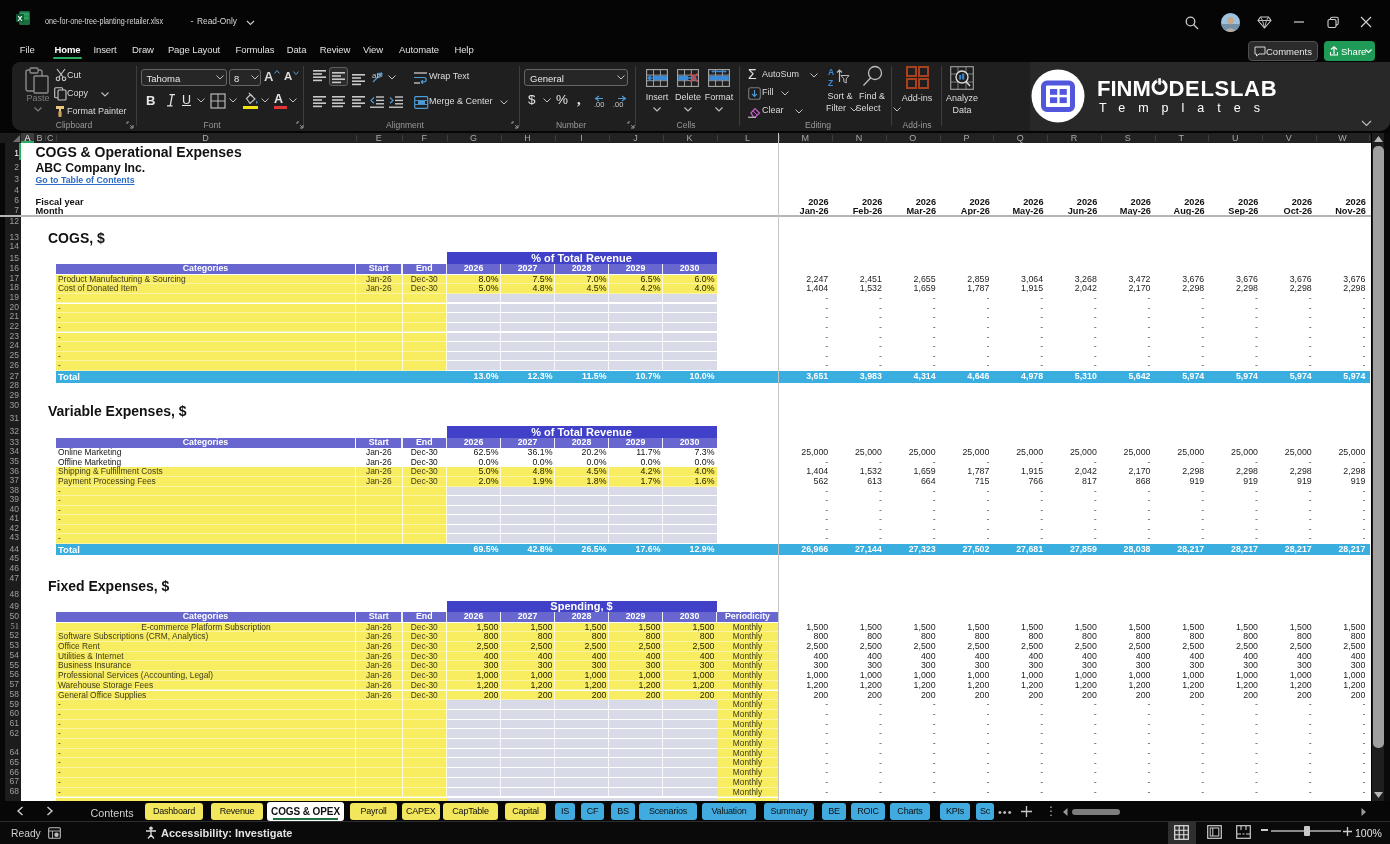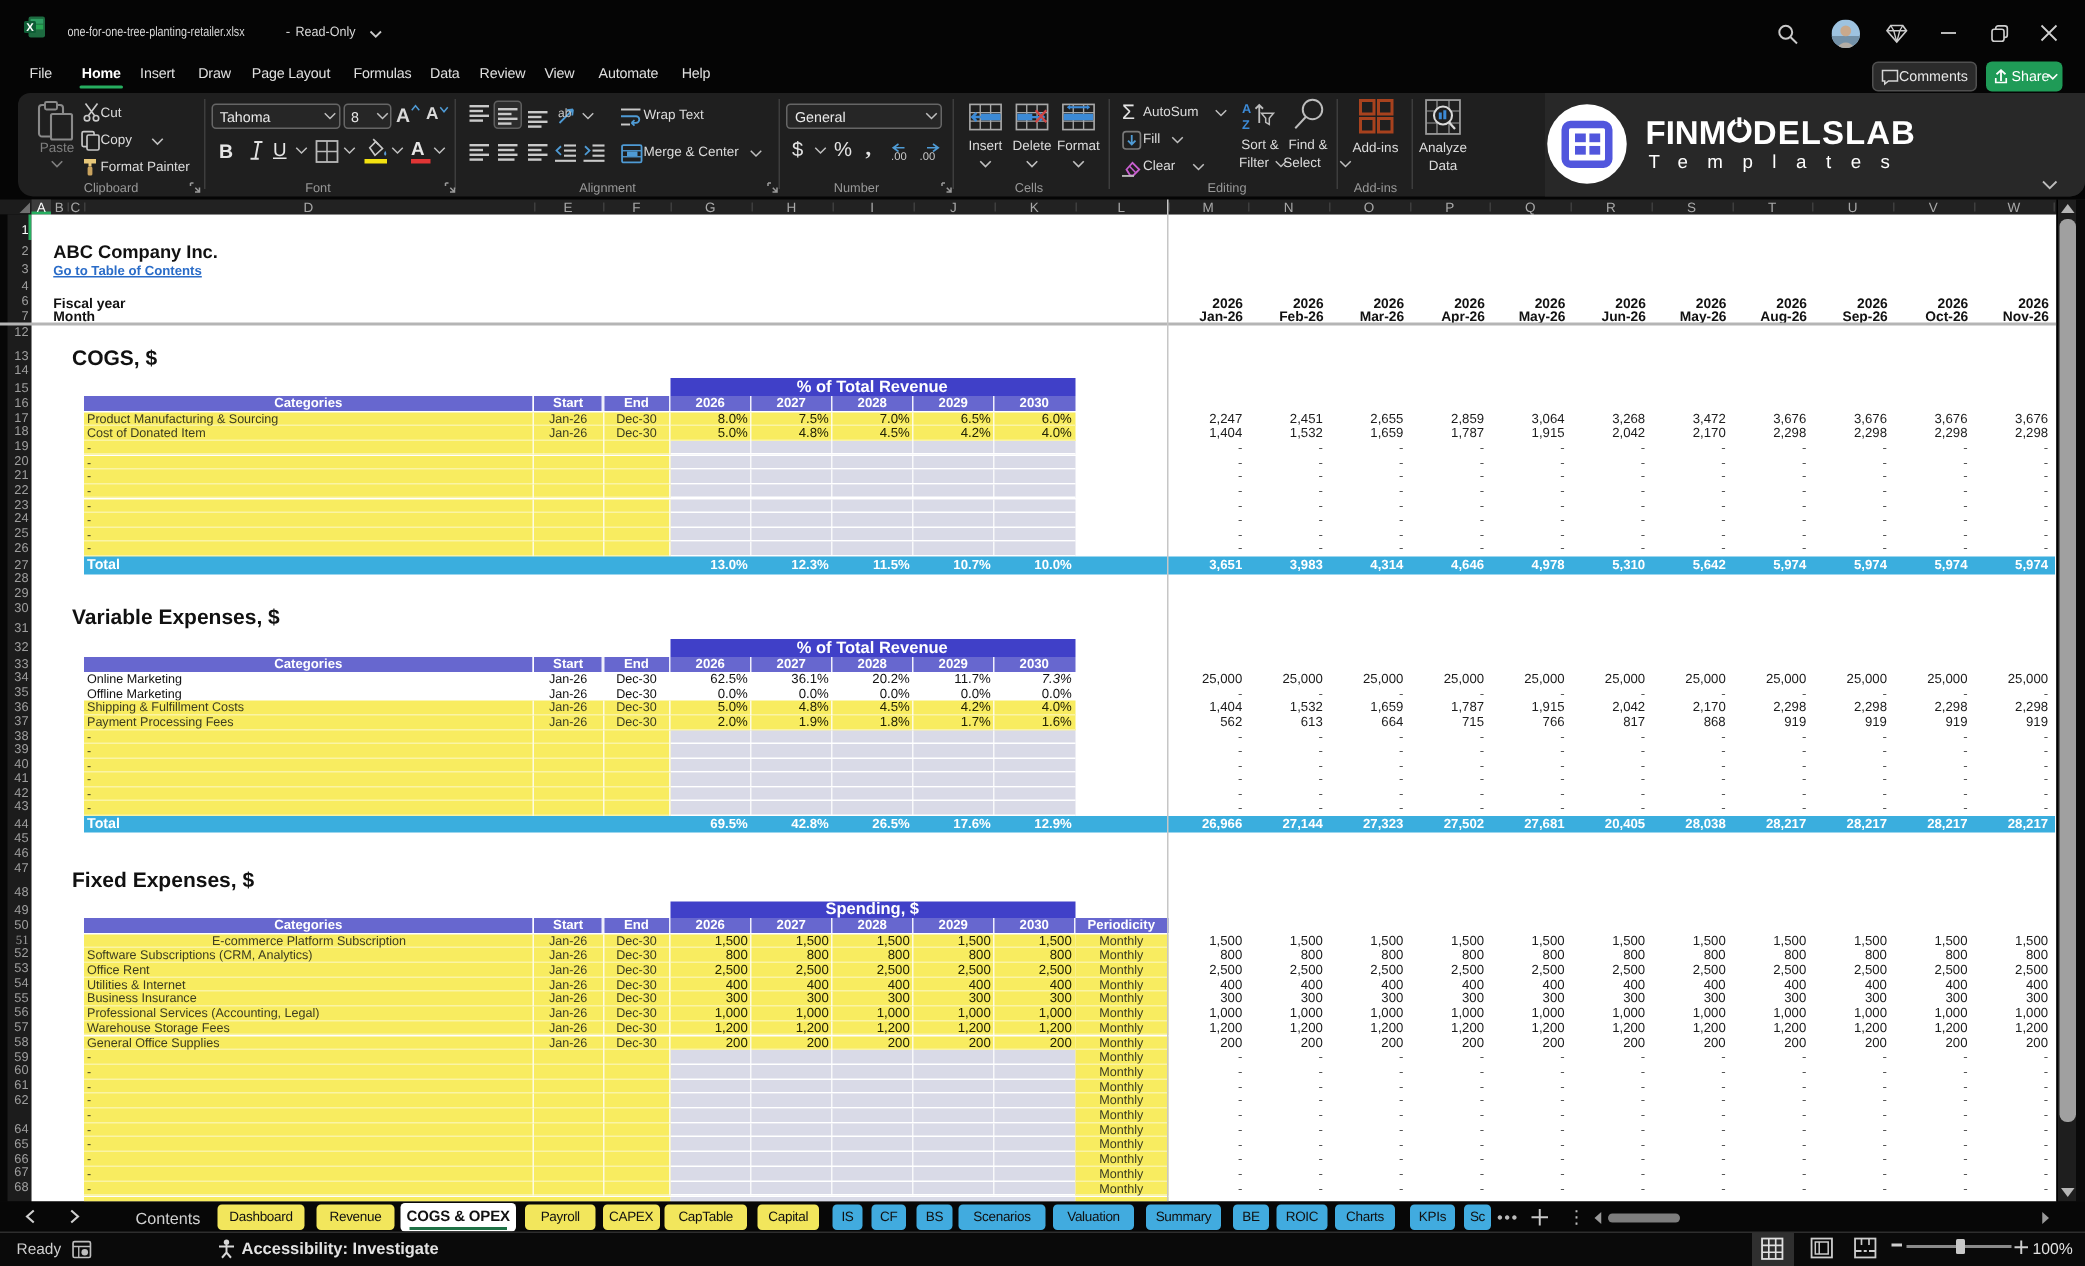--- a/index.html
+++ b/index.html
@@ -496,20 +496,21 @@
 <div class="t" style="left:0px;top:709.2px;width:19px;height:9px;font-size:8.5px;color:#9f9f9f;text-align:right;line-height:9px;">60</div>
 <div class="t" style="left:0px;top:718.9px;width:19px;height:9px;font-size:8.5px;color:#9f9f9f;text-align:right;line-height:9px;">61</div>
 <div class="t" style="left:0px;top:728.6px;width:19px;height:9px;font-size:8.5px;color:#9f9f9f;text-align:right;line-height:9px;">62</div>
 <div class="t" style="left:0px;top:738.4px;width:37px;height:9px;font-size:8.5px;color:#9f9f9f;text-align:right;line-height:9px;">63</div>
 <div class="t" style="left:0px;top:748.1px;width:19px;height:9px;font-size:8.5px;color:#9f9f9f;text-align:right;line-height:9px;">64</div>
 <div class="t" style="left:0px;top:757.8px;width:19px;height:9px;font-size:8.5px;color:#9f9f9f;text-align:right;line-height:9px;">65</div>
 <div class="t" style="left:0px;top:767.5px;width:19px;height:9px;font-size:8.5px;color:#9f9f9f;text-align:right;line-height:9px;">66</div>
 <div class="t" style="left:0px;top:777.2px;width:19px;height:9px;font-size:8.5px;color:#9f9f9f;text-align:right;line-height:9px;">67</div>
 <div class="t" style="left:0px;top:787px;width:19px;height:9px;font-size:8.5px;color:#9f9f9f;text-align:right;line-height:9px;">68</div>
 <div style="left:21px;top:142.5px;width:1350px;height:658.5px;background:#ffffff;"></div>
+<div class="t" style="left:35.5px;top:144px;width:400px;height:16px;font-size:14px;font-weight:bold;color:#111;">COGS &amp; Operational Expenses</div>
 <div class="t" style="left:35.5px;top:160.5px;width:300px;height:14px;font-size:12.2px;font-weight:bold;color:#111;">ABC Company Inc.</div>
 <div class="t" style="left:35.5px;top:175px;width:200px;height:10px;font-size:8.8px;font-weight:bold;color:#2a6cc8;text-decoration:underline;">Go to Table of Contents</div>
 <div class="t" style="left:35.5px;top:196.6px;width:100px;height:10px;font-size:9.3px;font-weight:bold;color:#111;">Fiscal year</div>
 <div class="t" style="left:35.5px;top:206.2px;width:100px;height:10px;font-size:9.3px;font-weight:bold;color:#111;">Month</div>
 <div class="t" style="left:778.5px;top:196.6px;width:50.2px;height:10px;font-size:9.2px;font-weight:bold;color:#111;text-align:right;line-height:10px;">2026</div>
 <div class="t" style="left:778.5px;top:206px;width:50.2px;height:10px;font-size:9.2px;font-weight:bold;color:#111;text-align:right;line-height:10px;">Jan-26</div>
 <div class="t" style="left:832.2px;top:196.6px;width:50.2px;height:10px;font-size:9.2px;font-weight:bold;color:#111;text-align:right;line-height:10px;">2026</div>
 <div class="t" style="left:832.2px;top:206px;width:50.2px;height:10px;font-size:9.2px;font-weight:bold;color:#111;text-align:right;line-height:10px;">Feb-26</div>
 <div class="t" style="left:885.9px;top:196.6px;width:50.2px;height:10px;font-size:9.2px;font-weight:bold;color:#111;text-align:right;line-height:10px;">2026</div>
 <div class="t" style="left:885.9px;top:206px;width:50.2px;height:10px;font-size:9.2px;font-weight:bold;color:#111;text-align:right;line-height:10px;">Mar-26</div>
@@ -689,21 +690,21 @@
 <div style="left:553.8px;top:437.5px;width:1.5px;height:10.8px;background:#ffffff;opacity:0.9;"></div>
 <div style="left:607.8px;top:437.5px;width:1.5px;height:10.8px;background:#ffffff;opacity:0.9;"></div>
 <div style="left:661.8px;top:437.5px;width:1.5px;height:10.8px;background:#ffffff;opacity:0.9;"></div>
 <div class="t" style="left:58px;top:448.3px;width:296px;height:9.6px;font-size:8.4px;color:#111;line-height:9.6px;">Online Marketing</div>
 <div style="left:355.5px;top:448.3px;width:46.5px;height:9.6px;font-size:8.4px;color:#111;text-align:center;line-height:9.6px;">Jan-26</div>
 <div style="left:402px;top:448.3px;width:44.5px;height:9.6px;font-size:8.4px;color:#111;text-align:center;line-height:9.6px;">Dec-30</div>
 <div style="left:446.5px;top:448.3px;width:52px;height:9.6px;font-size:8.8px;color:#111;text-align:right;line-height:9.6px;">62.5%</div>
 <div style="left:500.5px;top:448.3px;width:52px;height:9.6px;font-size:8.8px;color:#111;text-align:right;line-height:9.6px;">36.1%</div>
 <div style="left:554.5px;top:448.3px;width:52px;height:9.6px;font-size:8.8px;color:#111;text-align:right;line-height:9.6px;">20.2%</div>
 <div style="left:608.5px;top:448.3px;width:52px;height:9.6px;font-size:8.8px;color:#111;text-align:right;line-height:9.6px;">11.7%</div>
-<div style="left:662.5px;top:448.3px;width:52px;height:9.6px;font-size:8.8px;color:#111;text-align:right;line-height:9.6px;font-style:italic;">7.3%</div>
+<div style="left:662.5px;top:448.3px;width:52px;height:9.6px;font-size:8.8px;color:#111;text-align:right;line-height:9.6px;">7.3%</div>
 <div class="t" style="left:58px;top:457.9px;width:296px;height:9.6px;font-size:8.4px;color:#111;line-height:9.6px;">Offline Marketing</div>
 <div style="left:355.5px;top:457.9px;width:46.5px;height:9.6px;font-size:8.4px;color:#111;text-align:center;line-height:9.6px;">Jan-26</div>
 <div style="left:402px;top:457.9px;width:44.5px;height:9.6px;font-size:8.4px;color:#111;text-align:center;line-height:9.6px;">Dec-30</div>
 <div style="left:446.5px;top:457.9px;width:52px;height:9.6px;font-size:8.8px;color:#111;text-align:right;line-height:9.6px;">0.0%</div>
 <div style="left:500.5px;top:457.9px;width:52px;height:9.6px;font-size:8.8px;color:#111;text-align:right;line-height:9.6px;">0.0%</div>
 <div style="left:554.5px;top:457.9px;width:52px;height:9.6px;font-size:8.8px;color:#111;text-align:right;line-height:9.6px;">0.0%</div>
 <div style="left:608.5px;top:457.9px;width:52px;height:9.6px;font-size:8.8px;color:#111;text-align:right;line-height:9.6px;">0.0%</div>
 <div style="left:662.5px;top:457.9px;width:52px;height:9.6px;font-size:8.8px;color:#111;text-align:right;line-height:9.6px;">0.0%</div>
 <div style="left:55.5px;top:467.4px;width:391px;height:9.6px;background:#f8ec60;border-bottom:1px solid #faf4a4;"></div>
 <div style="left:446.5px;top:467.4px;width:270px;height:9.6px;background:#f8ec60;border-bottom:1px solid #faf4a4;"></div>
@@ -1330,21 +1331,21 @@
 <div style="left:1100.8px;top:534.2px;width:49.7px;height:9.5px;font-size:8.8px;color:#555;text-align:right;line-height:9.5px;">-</div>
 <div style="left:1154.5px;top:534.2px;width:49.7px;height:9.5px;font-size:8.8px;color:#555;text-align:right;line-height:9.5px;">-</div>
 <div style="left:1208.3px;top:534.2px;width:49.7px;height:9.5px;font-size:8.8px;color:#555;text-align:right;line-height:9.5px;">-</div>
 <div style="left:1262px;top:534.2px;width:49.7px;height:9.5px;font-size:8.8px;color:#555;text-align:right;line-height:9.5px;">-</div>
 <div style="left:1315.7px;top:534.2px;width:49.7px;height:9.5px;font-size:8.8px;color:#555;text-align:right;line-height:9.5px;">-</div>
 <div style="left:778.5px;top:543.8px;width:49.7px;height:11.2px;font-size:8.8px;font-weight:bold;color:#ffffff;text-align:right;line-height:11.2px;">26,966</div>
 <div style="left:832.2px;top:543.8px;width:49.7px;height:11.2px;font-size:8.8px;font-weight:bold;color:#ffffff;text-align:right;line-height:11.2px;">27,144</div>
 <div style="left:885.9px;top:543.8px;width:49.7px;height:11.2px;font-size:8.8px;font-weight:bold;color:#ffffff;text-align:right;line-height:11.2px;">27,323</div>
 <div style="left:939.7px;top:543.8px;width:49.7px;height:11.2px;font-size:8.8px;font-weight:bold;color:#ffffff;text-align:right;line-height:11.2px;">27,502</div>
 <div style="left:993.4px;top:543.8px;width:49.7px;height:11.2px;font-size:8.8px;font-weight:bold;color:#ffffff;text-align:right;line-height:11.2px;">27,681</div>
-<div style="left:1047.1px;top:543.8px;width:49.7px;height:11.2px;font-size:8.8px;font-weight:bold;color:#ffffff;text-align:right;line-height:11.2px;">20,405</div>
+<div style="left:1047.1px;top:543.8px;width:49.7px;height:11.2px;font-size:8.8px;font-weight:bold;color:#ffffff;text-align:right;line-height:11.2px;">27,859</div>
 <div style="left:1100.8px;top:543.8px;width:49.7px;height:11.2px;font-size:8.8px;font-weight:bold;color:#ffffff;text-align:right;line-height:11.2px;">28,038</div>
 <div style="left:1154.5px;top:543.8px;width:49.7px;height:11.2px;font-size:8.8px;font-weight:bold;color:#ffffff;text-align:right;line-height:11.2px;">28,217</div>
 <div style="left:1208.3px;top:543.8px;width:49.7px;height:11.2px;font-size:8.8px;font-weight:bold;color:#ffffff;text-align:right;line-height:11.2px;">28,217</div>
 <div style="left:1262px;top:543.8px;width:49.7px;height:11.2px;font-size:8.8px;font-weight:bold;color:#ffffff;text-align:right;line-height:11.2px;">28,217</div>
 <div style="left:1315.7px;top:543.8px;width:49.7px;height:11.2px;font-size:8.8px;font-weight:bold;color:#ffffff;text-align:right;line-height:11.2px;">28,217</div>
 <div style="left:778.5px;top:622.5px;width:49.7px;height:9.7px;font-size:8.8px;color:#1c1c1c;text-align:right;line-height:9.7px;">1,500</div>
 <div style="left:832.2px;top:622.5px;width:49.7px;height:9.7px;font-size:8.8px;color:#1c1c1c;text-align:right;line-height:9.7px;">1,500</div>
 <div style="left:885.9px;top:622.5px;width:49.7px;height:9.7px;font-size:8.8px;color:#1c1c1c;text-align:right;line-height:9.7px;">1,500</div>
 <div style="left:939.7px;top:622.5px;width:49.7px;height:9.7px;font-size:8.8px;color:#1c1c1c;text-align:right;line-height:9.7px;">1,500</div>
 <div style="left:993.4px;top:622.5px;width:49.7px;height:9.7px;font-size:8.8px;color:#1c1c1c;text-align:right;line-height:9.7px;">1,500</div>

